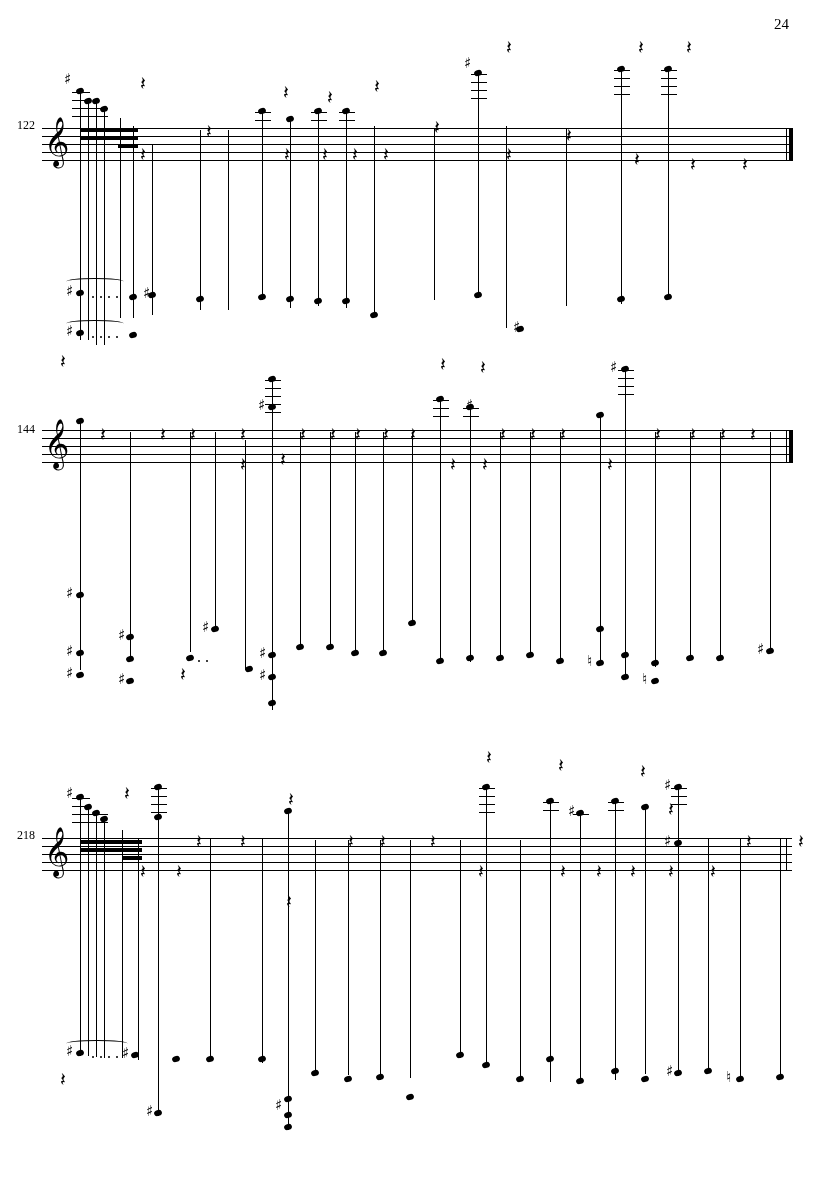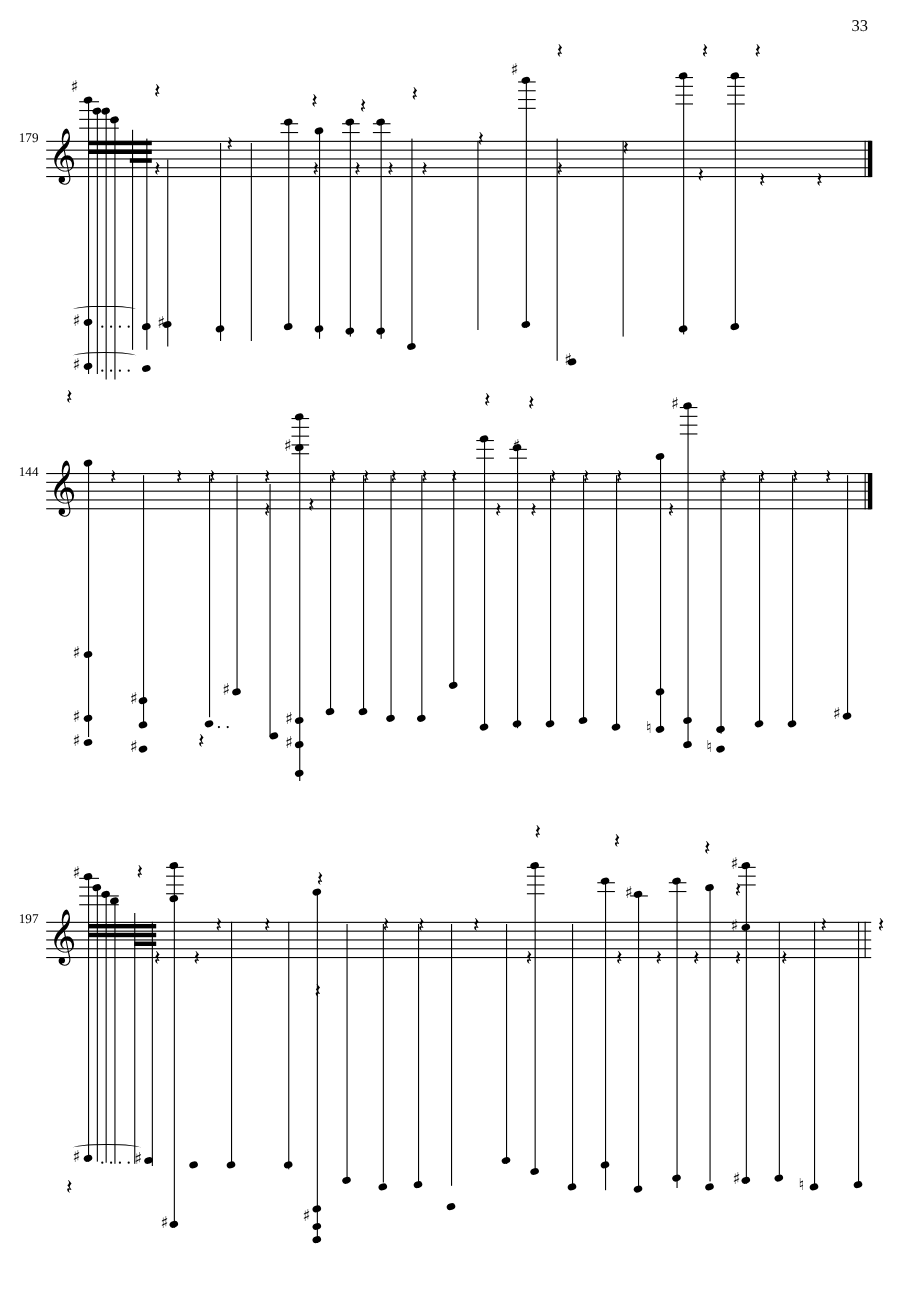--- a/index.html
+++ b/index.html
@@ -118,24 +118,24 @@
     border-radius: 50%;
     height: 6px;
     width: 30px;
   }
 </style>
 </head>
 <body>
 
 <div id="page">
 
-  <div class="page-number">33</div>
+  <div class="page-number">24</div>
 
   <div class="system" style="top:0;height:340px;">
-    <div class="measure-number" style="left:17px;top:118px;">179</div>
+    <div class="measure-number" style="left:17px;top:118px;">122</div>
 
     <div class="staff" style="left:42px;top:128px;width:750px;">
       <div class="line l0"></div>
       <div class="line l1"></div>
       <div class="line l2"></div>
       <div class="line l3"></div>
       <div class="line l4"></div>
     </div>
     <div class="clef" style="left:44px;top:120px;">𝄞</div>
     <div class="barline" style="left:786px;top:128px;height:33px;"></div>
@@ -387,21 +387,21 @@
     <div class="accidental" style="left:587px;top:654px;">♮</div>
     <div class="accidental" style="left:642px;top:672px;">♮</div>
     <div class="accidental" style="left:757px;top:642px;">♯</div>
 
     <div class="rest" style="left:180px;top:665px;">𝄽</div>
     <div class="dot" style="left:198px;top:660px;"></div>
     <div class="dot" style="left:206px;top:660px;"></div>
   </div>
 
   <div class="system" style="top:0;height:340px;">
-    <div class="measure-number" style="left:17px;top:828px;">197</div>
+    <div class="measure-number" style="left:17px;top:828px;">218</div>
 
     <div class="staff" style="left:42px;top:838px;width:750px;">
       <div class="line l0"></div>
       <div class="line l1"></div>
       <div class="line l2"></div>
       <div class="line l3"></div>
       <div class="line l4"></div>
     </div>
     <div class="clef" style="left:44px;top:830px;">𝄞</div>
     <div class="barline" style="left:786px;top:838px;height:33px;"></div>

